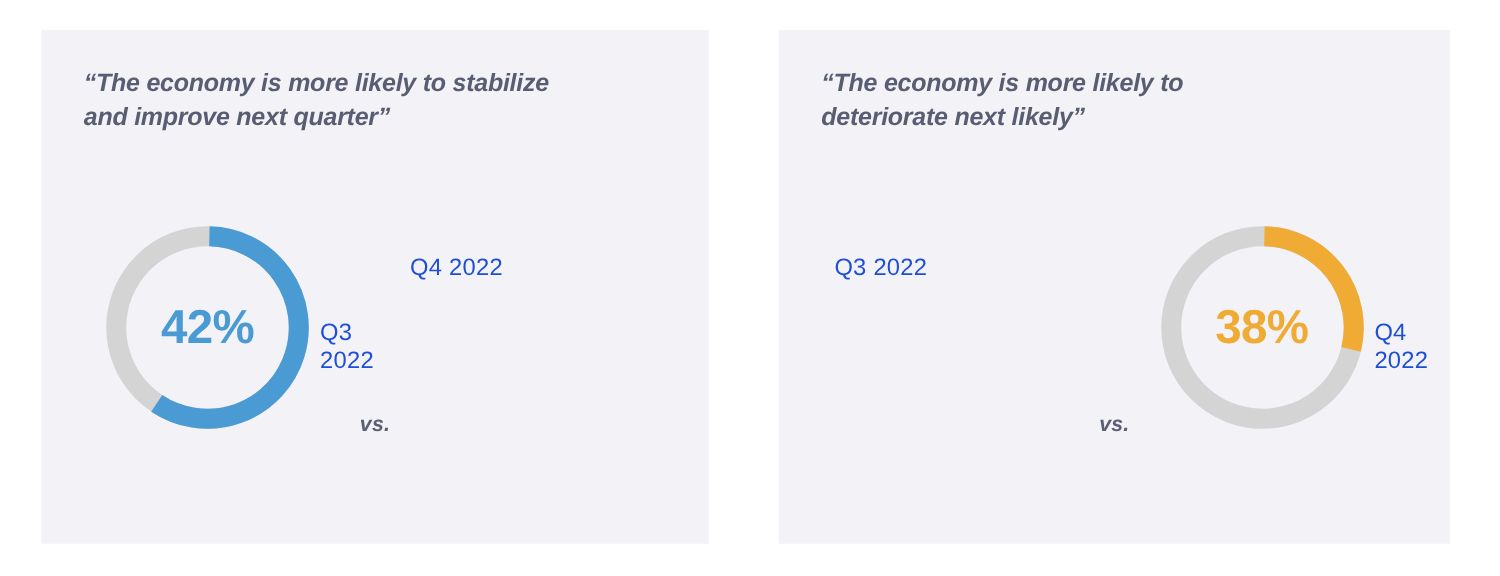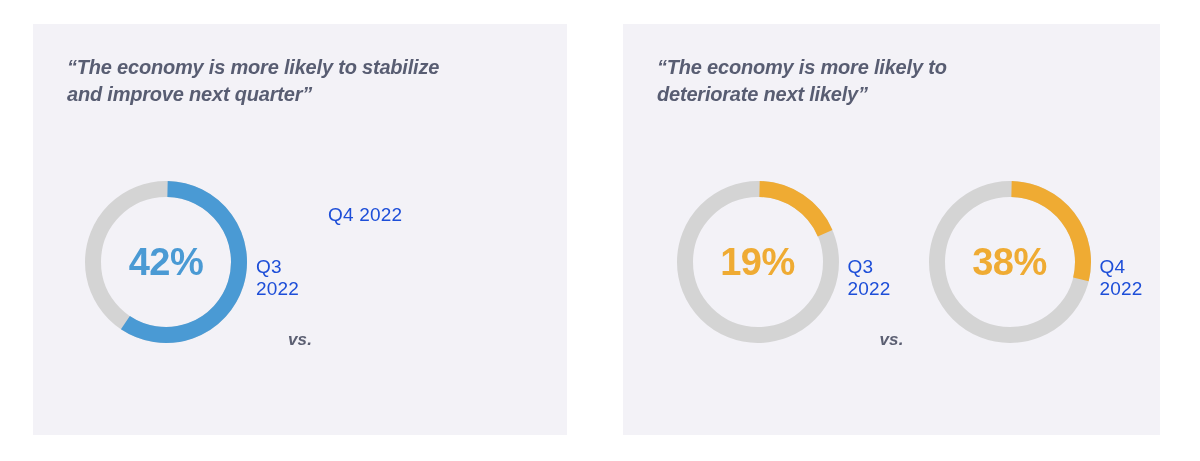--- a/index.html
+++ b/index.html
@@ -143,27 +143,20 @@
     </div>
   </div>
 
   <div class="panel right">
     <div class="panel-title">“The economy is more likely to
 deteriorate next likely”</div>
 
     <div class="gauge-row">
 
       <div class="gauge">
-        <div class="donut-wrap">
-          <svg viewBox="0 0 180 180">
-            <circle cx="90" cy="90" r="73" fill="none" stroke="#d4d4d4" stroke-width="16"></circle>
-            <path class="arc" fill="none" stroke="#efab33" stroke-width="16" d="M 91.53 17.02 A 73 73 0 0 1 157.10 61.24"></path>
-          </svg>
-          <div class="donut-value orange">19%</div>
-        </div>
         <div class="gauge-label">Q3 2022</div>
       </div>
 
       <div class="vs-sep">vs.</div>
 
       <div class="gauge">
         <div class="donut-wrap">
           <svg viewBox="0 0 180 180">
             <circle cx="90" cy="90" r="73" fill="none" stroke="#d4d4d4" stroke-width="16"></circle>
             <path class="arc" fill="none" stroke="#efab33" stroke-width="16" d="M 91.53 17.02 A 73 73 0 0 1 160.89 107.41"></path>

